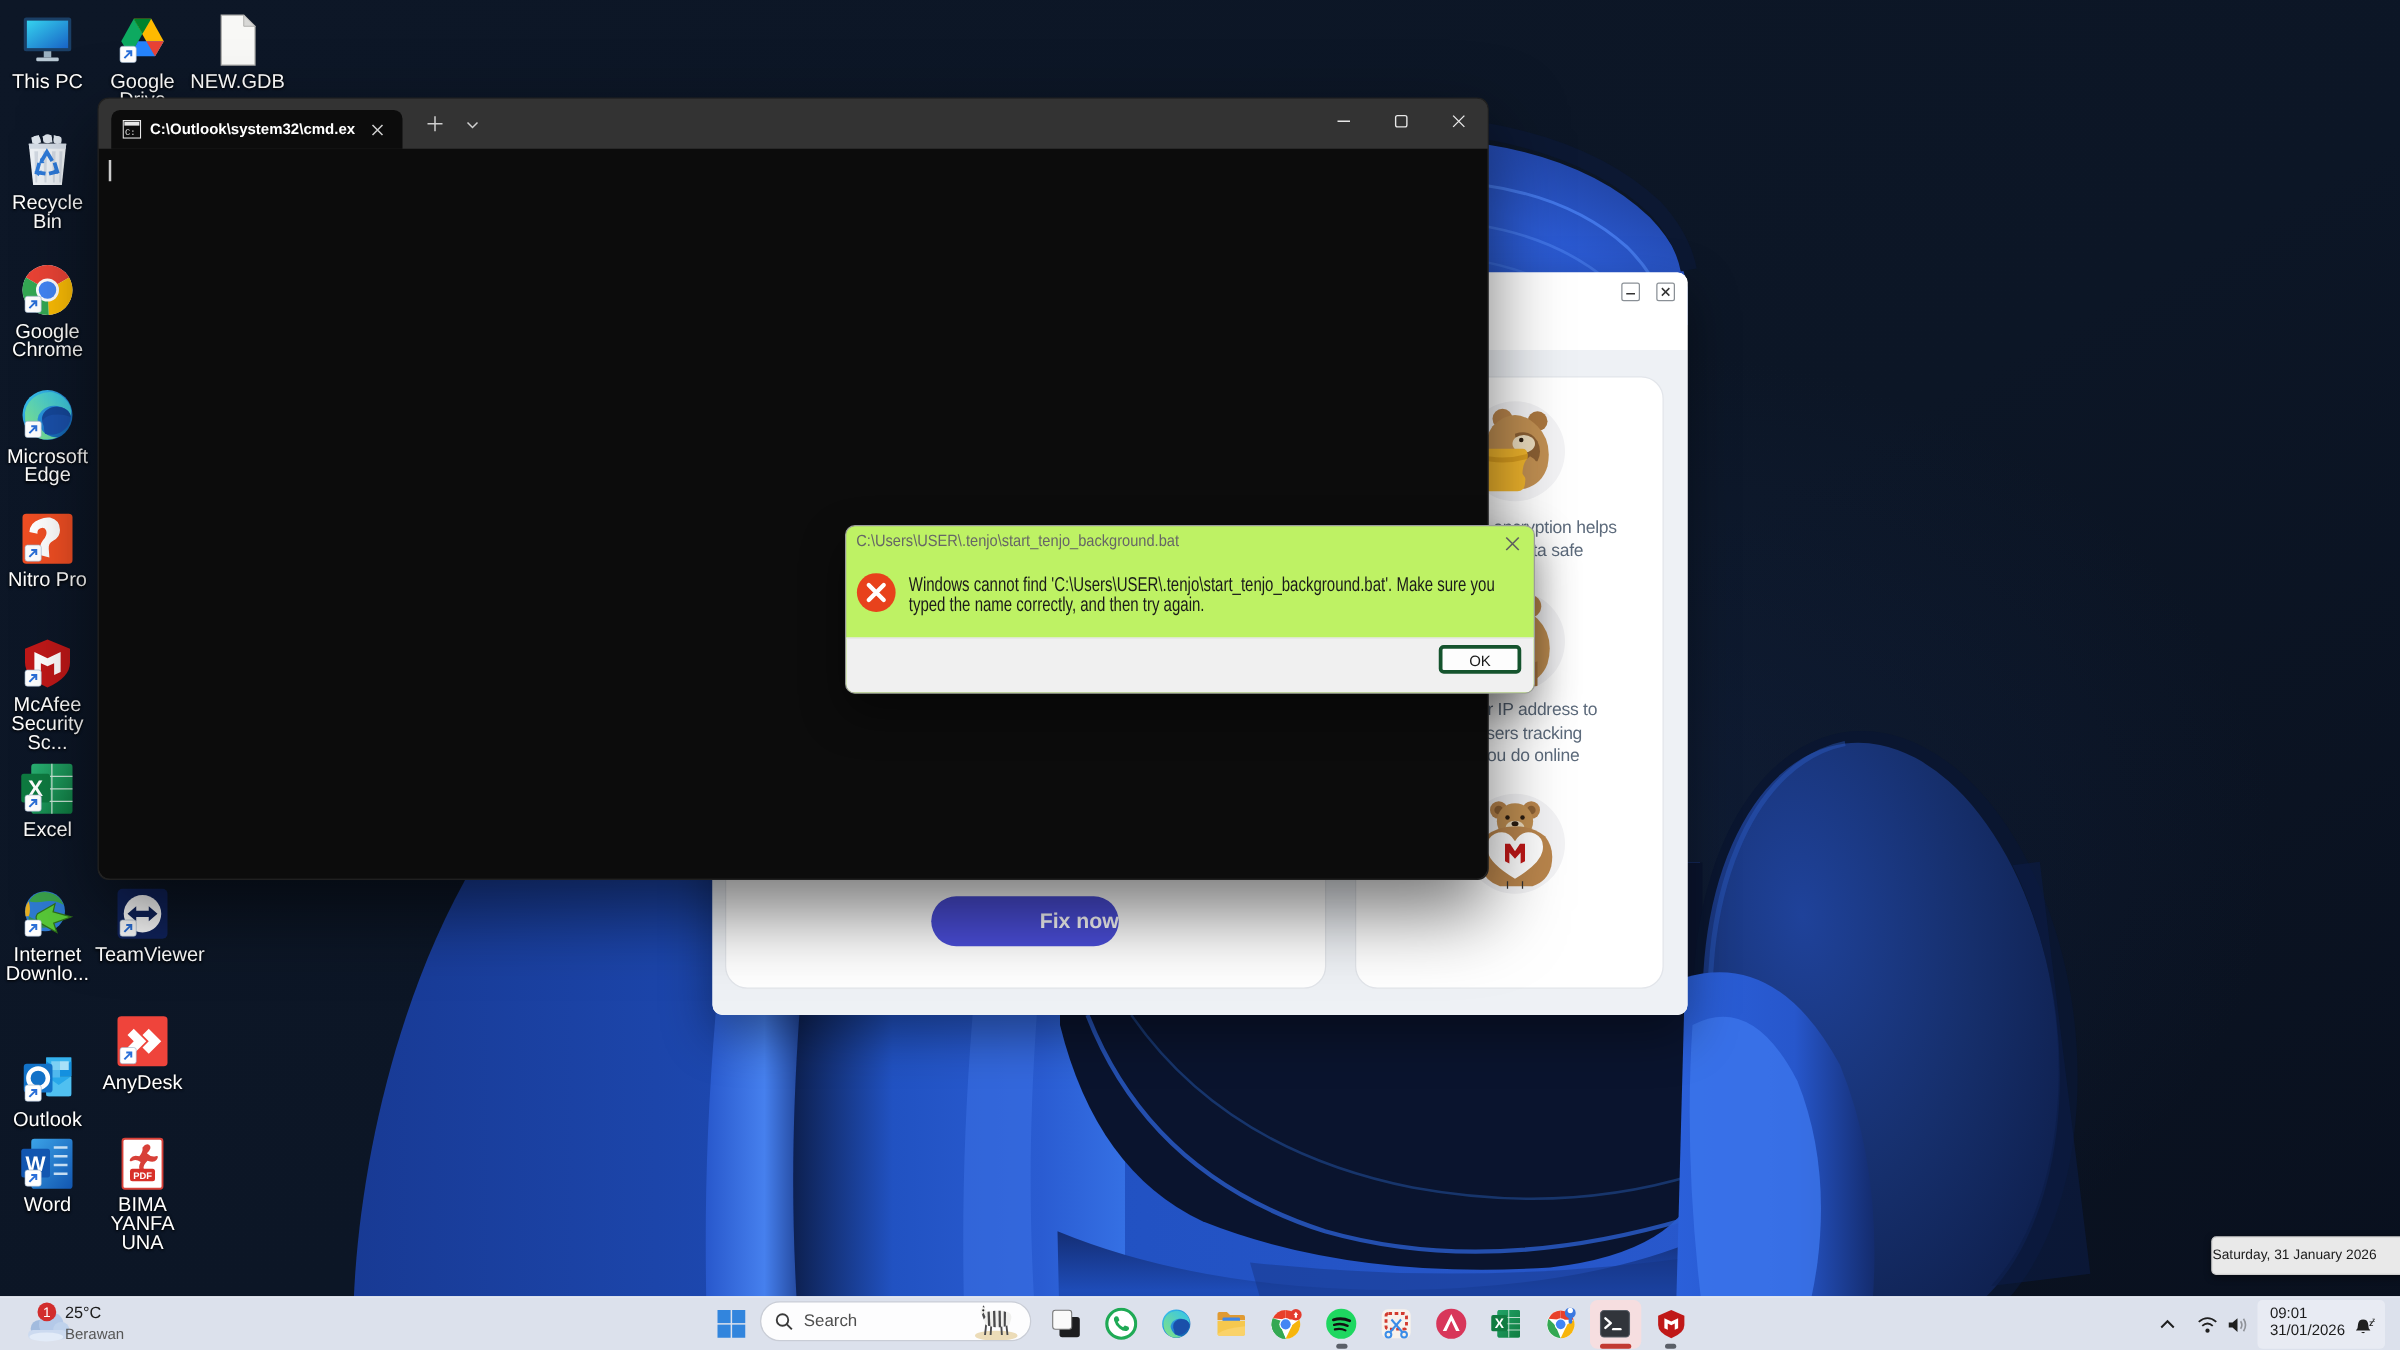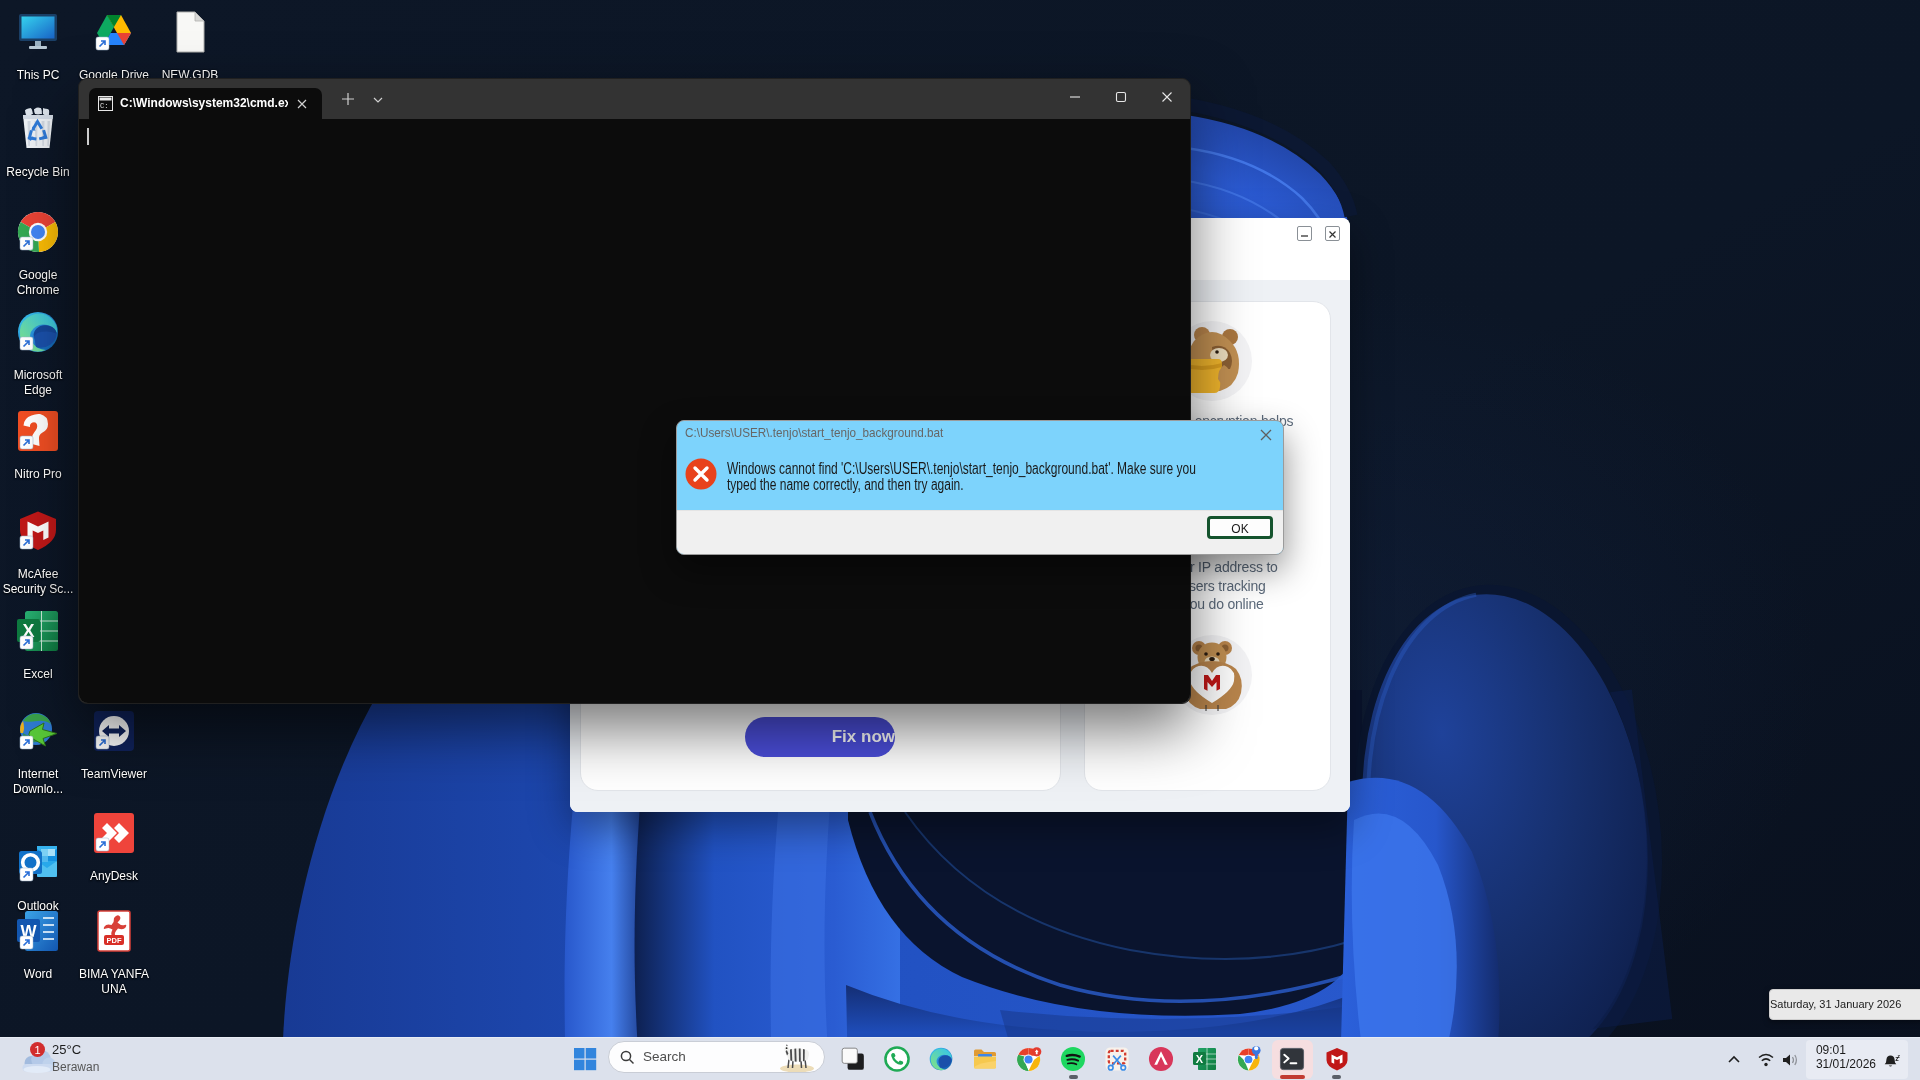--- a/index.html
+++ b/index.html
@@ -2,38 +2,38 @@
 <html><head>
 <meta charset="utf-8">
 <style>
 *{margin:0;padding:0;box-sizing:border-box}
 html,body{width:1920px;height:1080px;overflow:hidden;background:#0a1322}
 body{font-family:"Liberation Sans",sans-serif;position:relative}
 #wall{position:absolute;left:0;top:0;z-index:0}
 
 .dicon{position:absolute;width:76px;text-align:center;z-index:2;color:#fff}
 .dicon svg{display:block;margin:0 auto}
-.dlbl{font-size:12px;line-height:15px;margin-top:13px;text-shadow:0 1px 2px rgba(0,0,0,.9),0 0 2px rgba(0,0,0,.7)}
+.dlbl{font-size:16px;line-height:15px;margin-top:3px;text-shadow:0 1px 2px rgba(0,0,0,.9),0 0 2px rgba(0,0,0,.7)}
 
 #mca{position:absolute;left:570px;top:218px;width:780px;height:594px;background:#fff;border-radius:8px;z-index:3;box-shadow:0 15px 40px rgba(0,0,0,.4)}
 #mcahead{position:absolute;left:0;top:0;right:0;height:62px;background:#fff;border-radius:8px 8px 0 0}
 #mcabody{position:absolute;left:0;top:62px;right:0;bottom:0;background:#eef1f5;border-radius:0 0 8px 8px}
 .mbtn{position:absolute;width:15px;height:15px;border:1px solid #8a9096;border-radius:2px;background:#fff}
 .card{position:absolute;background:#fff;border:1px solid #e2e5ea;border-radius:18px}
 #fixnow{position:absolute;left:175px;top:437px;width:150px;height:40px;background:#4a4dd8;border-radius:21px;color:#fff;font-weight:bold;font-size:17px;text-align:right;line-height:40px}
 .mtxt{position:absolute;width:240px;text-align:center;font-size:14px;letter-spacing:-.2px;line-height:18.5px;color:#5d6b7c}
 .bearc{position:absolute;width:80px;height:80px;border-radius:50%;background:#f3f3f5;overflow:hidden}
 
 #cmd{position:absolute;left:78px;top:78px;width:1113px;height:626px;z-index:4;border-radius:9px;box-shadow:0 25px 60px rgba(0,0,0,.55);background:#333333;border:1px solid #202020}
 #cmdtabs{position:absolute;left:0;top:0;right:0;height:40px;background:#333333;border-radius:9px 9px 0 0}
 #cmdtab{position:absolute;left:10px;top:9px;width:233px;height:31px;background:#0c0c0c;border-radius:7px 7px 0 0;color:#fff}
 #cmdbody{position:absolute;left:0;top:40px;right:0;bottom:0;background:#0c0c0c;border-radius:0 0 9px 9px}
 .capbtn{position:absolute;top:0;width:46px;height:38px;color:#e8e8e8;text-align:center;line-height:38px;font-size:14px}
 
-#dlg{position:absolute;left:676px;top:420px;width:608px;height:135px;background:#7dd3fc;border:1px solid #9b9b9b;border-radius:8px;z-index:6;box-shadow:0 15px 35px rgba(0,0,0,.45);overflow:hidden}
+#dlg{position:absolute;left:676px;top:420px;width:552px;height:135px;background:#bef264;border:1px solid #9b9b9b;border-radius:8px;z-index:6;box-shadow:0 15px 35px rgba(0,0,0,.45);overflow:hidden}
 #dlgfoot{position:absolute;left:0;right:0;bottom:0;height:44px;background:#f0f0f0;border-top:1px solid #e4e4e4}
 #okbtn{position:absolute;right:10px;top:5px;width:66px;height:23px;background:#fdfdfd;border:3px solid #14532d;border-radius:4px;font-size:12px;text-align:center;line-height:21px;color:#1a1a1a}
 
 #tip{position:absolute;left:1769px;top:989px;width:156px;height:31px;background:#e9e9e9;border:1px solid #cfcfcf;border-radius:4px;z-index:7;font-size:11px;color:#1b1b1b;text-align:left;line-height:29px;box-shadow:0 2px 6px rgba(0,0,0,.4)}
 
 #bar{position:absolute;left:0;top:1037px;width:1920px;height:43px;background:#dce1ec;z-index:8;border-top:1px solid #e8ecf4}
 .tico{position:absolute;top:8px;width:26px;height:26px}
 #trayclock{position:absolute;left:1806px;top:2px;width:102px;height:39px;background:#e8ebf3;border-radius:4px}
 </style>
 </head>
@@ -405,21 +405,21 @@
 
 
 <div id="cmd">
  <div id="cmdtabs">
   <div id="cmdtab">
    <svg width="15" height="15" style="position:absolute;left:9px;top:8px" viewBox="0 0 15 15">
           <rect x=".5" y=".5" width="14" height="14" fill="#0c0c0c" stroke="#e8e8e8"></rect>
           <rect x="1.5" y="1.5" width="12" height="3" fill="#e8e8e8"></rect>
           <text x="2" y="12" font-size="7" fill="#e8e8e8" font-family="Liberation Mono">C:</text>
         </svg>
-   <span style="position:absolute;left:31px;top:8px;font-size:12px;font-weight:bold;white-space:nowrap;width:168px;overflow:hidden;display:block">C:\Windows\system32\cmd.ex</span>
+   <span style="position:absolute;left:31px;top:8px;font-size:12px;font-weight:bold;white-space:nowrap;width:168px;overflow:hidden;display:block">C:\Outlook\system32\cmd.ex</span>
    <svg width="12" height="12" style="position:absolute;left:207px;top:10px" viewBox="0 0 12 12">
           <path d="M2 2 L10 10 M10 2 L2 10" stroke="#d0d0d0" stroke-width="1.2"></path>
         </svg>
   </div>
   <svg width="14" height="14" style="position:absolute;left:262px;top:13px" viewBox="0 0 14 14">
         <path d="M7 1 L7 13 M1 7 L13 7" stroke="#d0d0d0" stroke-width="1.2"></path>
       </svg>
   <svg width="12" height="12" style="position:absolute;left:293px;top:15px" viewBox="0 0 12 12">
         <path d="M2 4 L6 8 L10 4" fill="none" stroke="#d0d0d0" stroke-width="1.2"></path>
       </svg>

